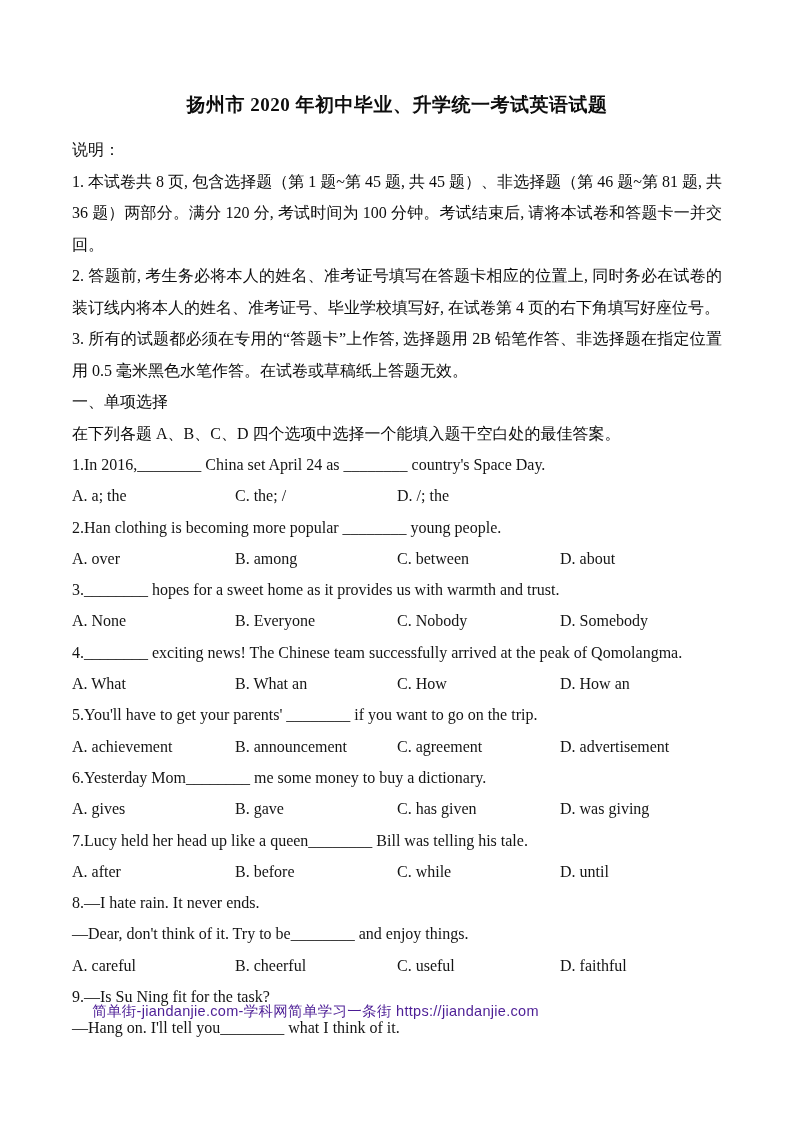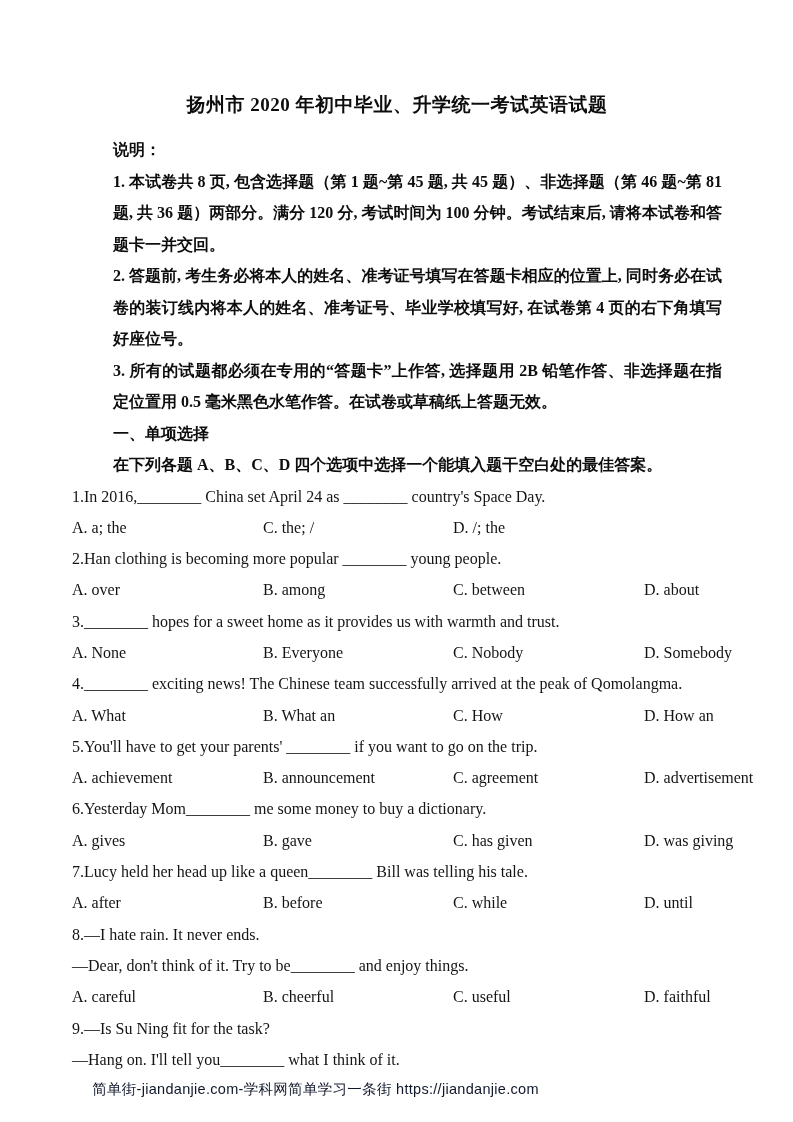--- a/index.html
+++ b/index.html
@@ -26,51 +26,49 @@
     line-height: 30px;
     text-align: center;
     letter-spacing: 0.5px;
     color: #0d0d0d;
     margin-top: 32px;
   }
   
   .notice {
     margin-top: 14px;
     font-family: "Liberation Serif", "DejaVu Serif", serif;
-    font-weight: bold;
+    font-weight: normal;
     font-size: 16px;
     line-height: 31.5px;
     color: #0d0d0d;
-    margin-left: 41px;
   }
   .notice p.just { text-align: justify; }
   
   .questions {
     font-family: "Liberation Serif", "DejaVu Serif", serif;
     font-size: 16px;
     line-height: 31.3px;
     color: #141414;
   }
   .q-stem { white-space: nowrap; }
   .opts {
     display: grid;
     grid-template-columns: 163px 162px 163px 162px;
-    gap: 28px;
   }
   .opt { white-space: nowrap; }
   
   .footer {
     position: absolute;
     left: 0;
-    top: 1080px;
+    top: 1002px;
     width: 631px;
     text-align: center;
     font-family: "Liberation Sans", "DejaVu Sans", sans-serif;
     font-size: 14.5px;
-    color: #0f172a;
+    color: #4c1d95;
     letter-spacing: 0.3px;
   }
 </style>
 </head>
 <body>
 
 <div class="page">
 
   <h1 class="title">扬州市 2020 年初中毕业、升学统一考试英语试题</h1>
 

